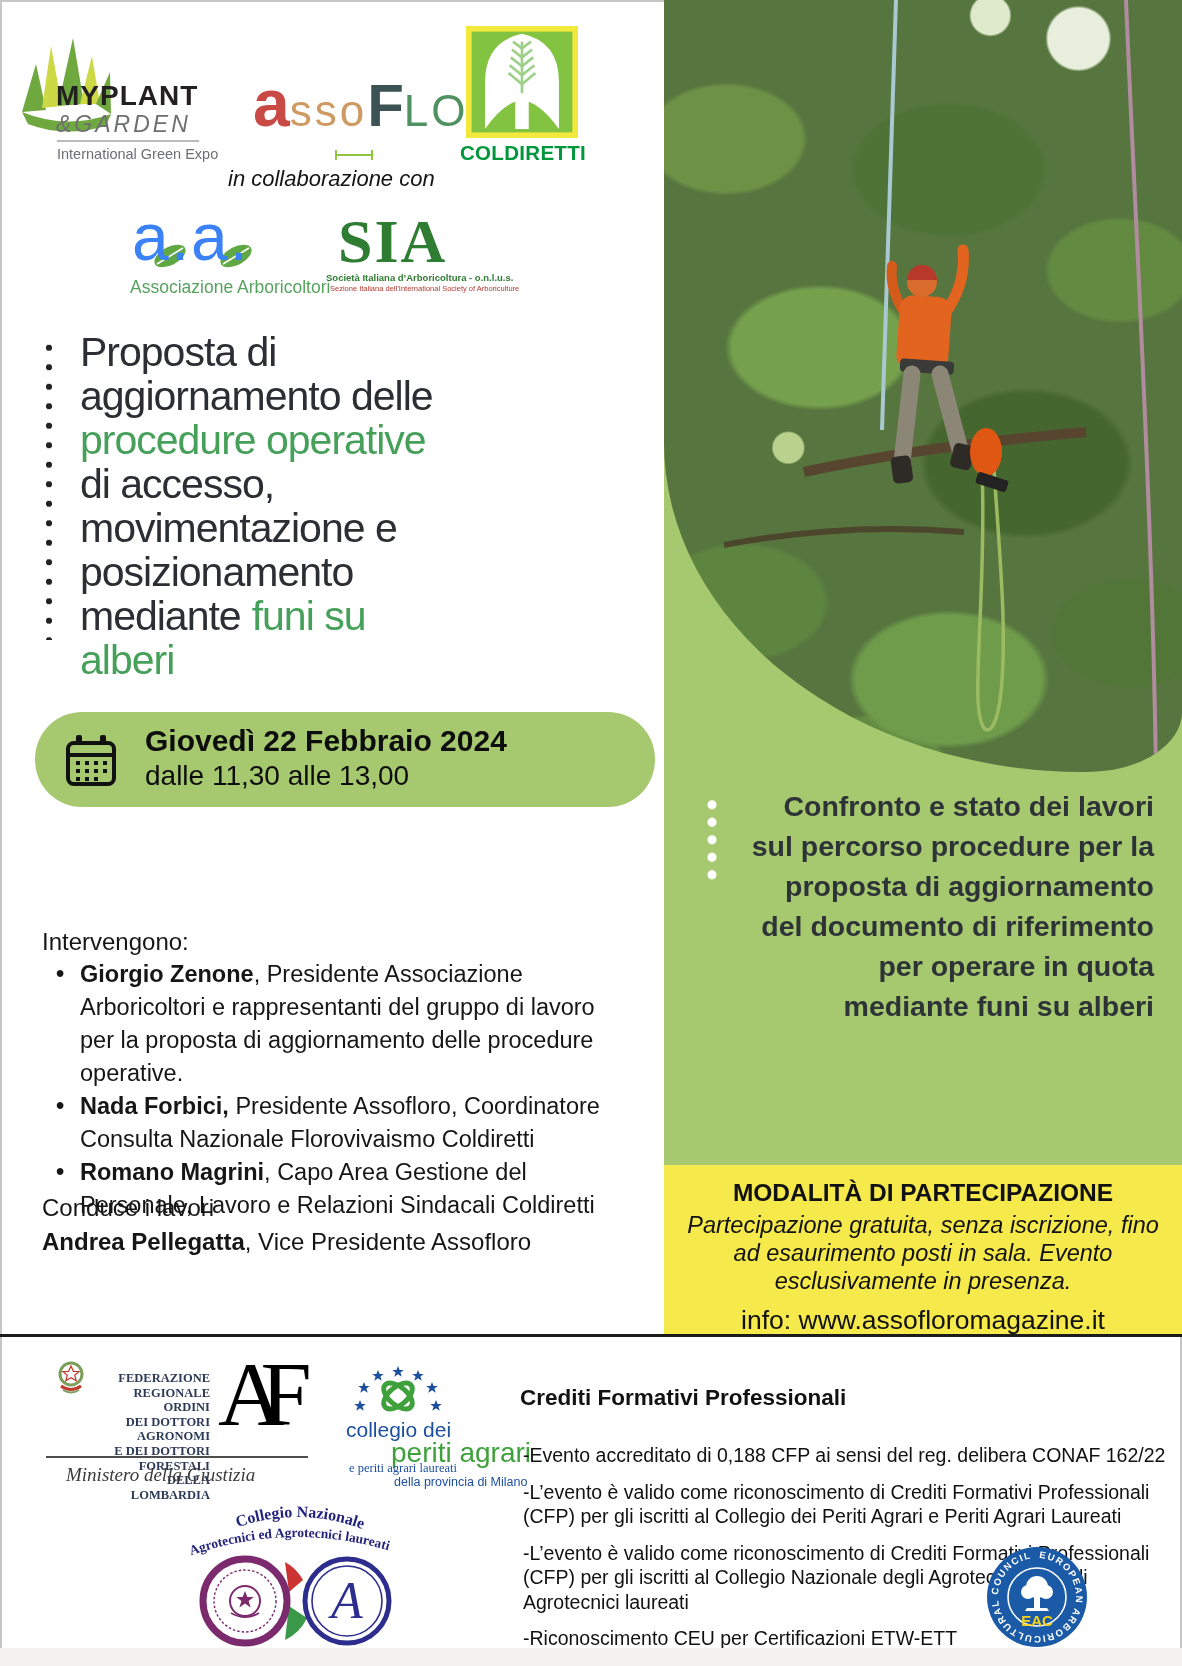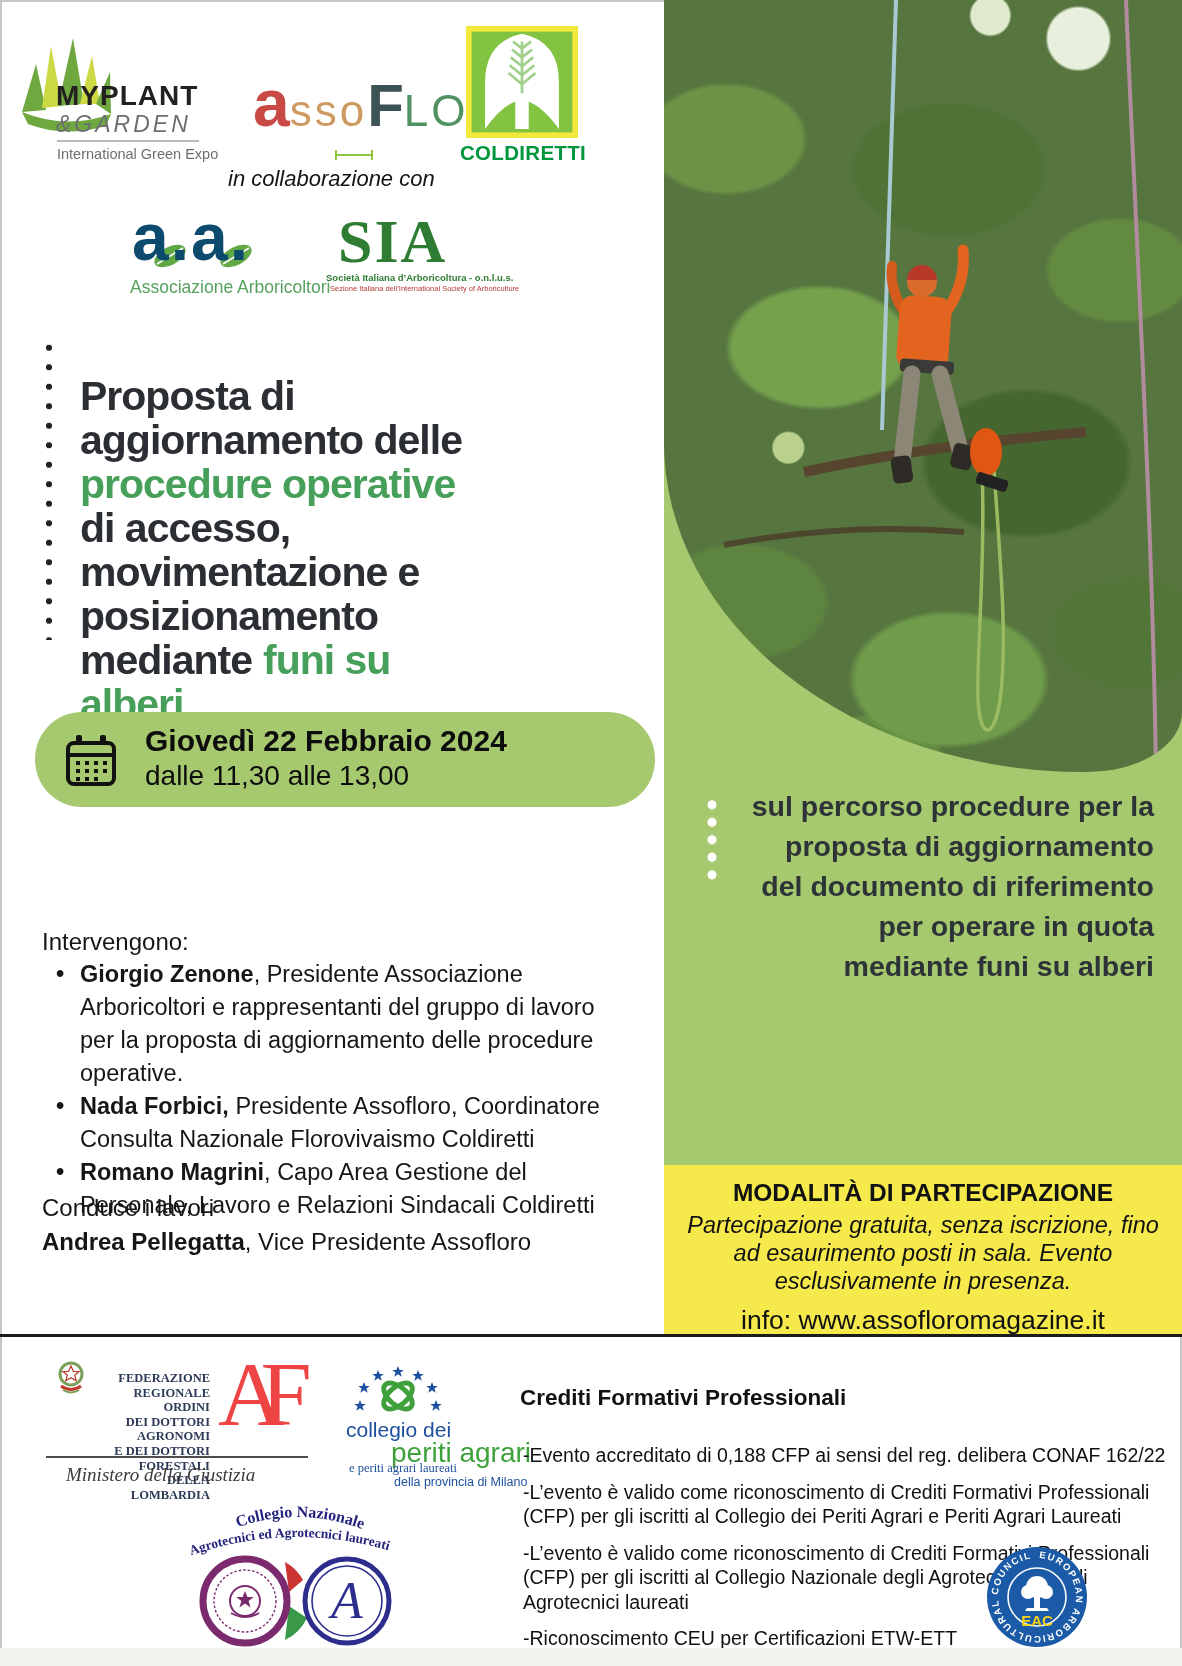--- a/index.html
+++ b/index.html
@@ -16,34 +16,34 @@
   .mp-garden{left:56px;top:111px;font-size:23px;color:#6d6e71;letter-spacing:3px;font-style:italic;}
   .mp-rule{left:57px;top:140px;width:142px;height:2px;background:#b9bbbd;}
   .mp-tag{left:57px;top:146px;font-size:14.5px;color:#6d6e71;}
   .assofloro{left:253px;top:70px;display:flex;align-items:baseline;}
   .af-a{font-size:66px;font-weight:700;color:#c94a44;line-height:1;}
   .af-sso{font-size:44px;color:#cf9a62;letter-spacing:3px;line-height:1;}
   .af-f{font-size:60px;font-weight:700;color:#3d5254;line-height:1;}
   .af-loro{font-size:44px;color:#4f9160;letter-spacing:3px;line-height:1;}
   .collab{left:228px;top:166px;font-size:22px;font-style:italic;color:#141414;}
   .coldiretti-label{left:455px;top:141px;width:136px;text-align:center;font-size:20.5px;font-weight:800;color:#00963c;letter-spacing:.3px;}
-  .aa-mark{left:132px;top:204px;font-size:66px;font-weight:700;color:#0c4a6e;letter-spacing:2px;line-height:1;}
+  .aa-mark{left:132px;top:204px;font-size:66px;font-weight:400;color:#3b82f6;letter-spacing:2px;line-height:1;}
   .aa-label{left:130px;top:277px;font-size:17.5px;color:#57a25e;}
   .sia-mark{left:338px;top:210px;font-family:"Liberation Serif","DejaVu Serif",serif;font-size:62px;font-weight:700;color:#2e7d32;letter-spacing:2px;line-height:1;}
   .sia-sub1{left:326px;top:272px;font-size:9.5px;font-weight:700;color:#2e7d32;}
   .sia-sub2{left:330px;top:284px;font-size:7.5px;color:#b23a32;}
 
   
   .headline-dots{
     left:44px;top:338px;width:10px;height:302px;
     background-image:radial-gradient(circle,#222 2.8px,transparent 3.4px);
     background-size:10px 19.5px;background-repeat:repeat-y;
   }
-  .headline{left:80px;top:330px;width:565px;font-size:41px;font-weight:700;
-    letter-spacing:-1px;line-height:44px;color:#2b2e33;margin-top:44px;}
+  .headline{left:80px;top:330px;width:565px;font-size:41px;font-weight:400;
+    letter-spacing:-1px;line-height:44px;color:#2b2e33;}
   .headline .green{color:#46a05a;}
   .hl7 span + span{margin-left:11px;}
 
   
   .date-pill{left:35px;top:712px;width:620px;height:95px;background:#a6c86e;border-radius:47px;}
   .cal-icon{left:63px;top:733px;}
   .date-line1{left:145px;top:724px;font-size:30px;font-weight:800;color:#0d0d0d;}
   .date-line2{left:145px;top:760px;font-size:28px;color:#0d0d0d;}
 
   
@@ -92,21 +92,21 @@
   .part-info{margin-top:10px;font-size:26.5px;font-weight:400;}
 
   .divider{left:0;top:1334px;width:1182px;height:3px;background:#1c1c1c;}
   .bottom-strip{left:0;top:1648px;width:1182px;height:18px;background:#f3f2ef;}
 
   
   .fed-text{left:98px;top:1371px;width:112px;text-align:right;
     font-family:"Liberation Serif","DejaVu Serif",serif;font-size:12.5px;font-weight:700;
     line-height:14.6px;color:#2c3a57;}
   .fed-monogram{left:218px;top:1348px;font-family:"Liberation Serif","DejaVu Serif",serif;
-    font-size:92px;color:#ef4444;line-height:1;letter-spacing:-0.26em;}
+    font-size:92px;color:#000000;line-height:1;letter-spacing:-0.26em;}
   .fed-rule{left:46px;top:1456px;width:262px;height:2px;background:#4d4d4d;}
   .fed-ministero{left:66px;top:1464px;font-family:"Liberation Serif","DejaVu Serif",serif;
     font-style:italic;font-size:19px;color:#3a3a3a;}
 
   .periti-l1{left:346px;top:1418px;font-size:21px;color:#1c4f9e;}
   .periti-l2{left:391px;top:1437px;font-size:28px;font-weight:500;color:#3fa13c;}
   .periti-l3{left:349px;top:1461px;font-size:12.5px;color:#1c4f9e;font-family:Liberation Serif, serif;}
   .periti-l4{left:394px;top:1475px;font-size:12.5px;color:#1c4f9e;}
 
   .credits-heading{left:520px;top:1385px;font-size:22.5px;font-weight:700;color:#111;}
@@ -241,20 +241,21 @@
       <path d="M276,374 L296,450" stroke="#8c8677" stroke-width="17" stroke-linecap="round"></path>
       <rect x="228" y="456" width="20" height="27" rx="5" fill="#2e2a25" transform="rotate(-8 238 470)"></rect>
       <rect x="288" y="444" width="21" height="25" rx="5" fill="#2e2a25" transform="rotate(14 298 456)"></rect>
       <ellipse cx="322" cy="452" rx="16" ry="24" fill="#df5713"></ellipse>
       <rect x="312" y="476" width="32" height="12" rx="3" fill="#222" transform="rotate(18 328 482)"></rect>
     </svg>
   </div>
 
   <div class="abs panel-dots"></div>
   <div class="abs panel-text">
+    <div>Confronto e stato dei lavori</div>
     <div>sul percorso procedure per la</div>
     <div>proposta di aggiornamento</div>
     <div>del documento di riferimento</div>
     <div>per operare in quota</div>
     <div>mediante funi su alberi</div>
   </div>
 
   <div class="abs participation">
     <div class="part-heading">MODALITÀ DI PARTECIPAZIONE</div>
     <div class="part-body">Partecipazione gratuita, senza iscrizione, fino ad esaurimento posti in sala. Evento esclusivamente in presenza.</div>

